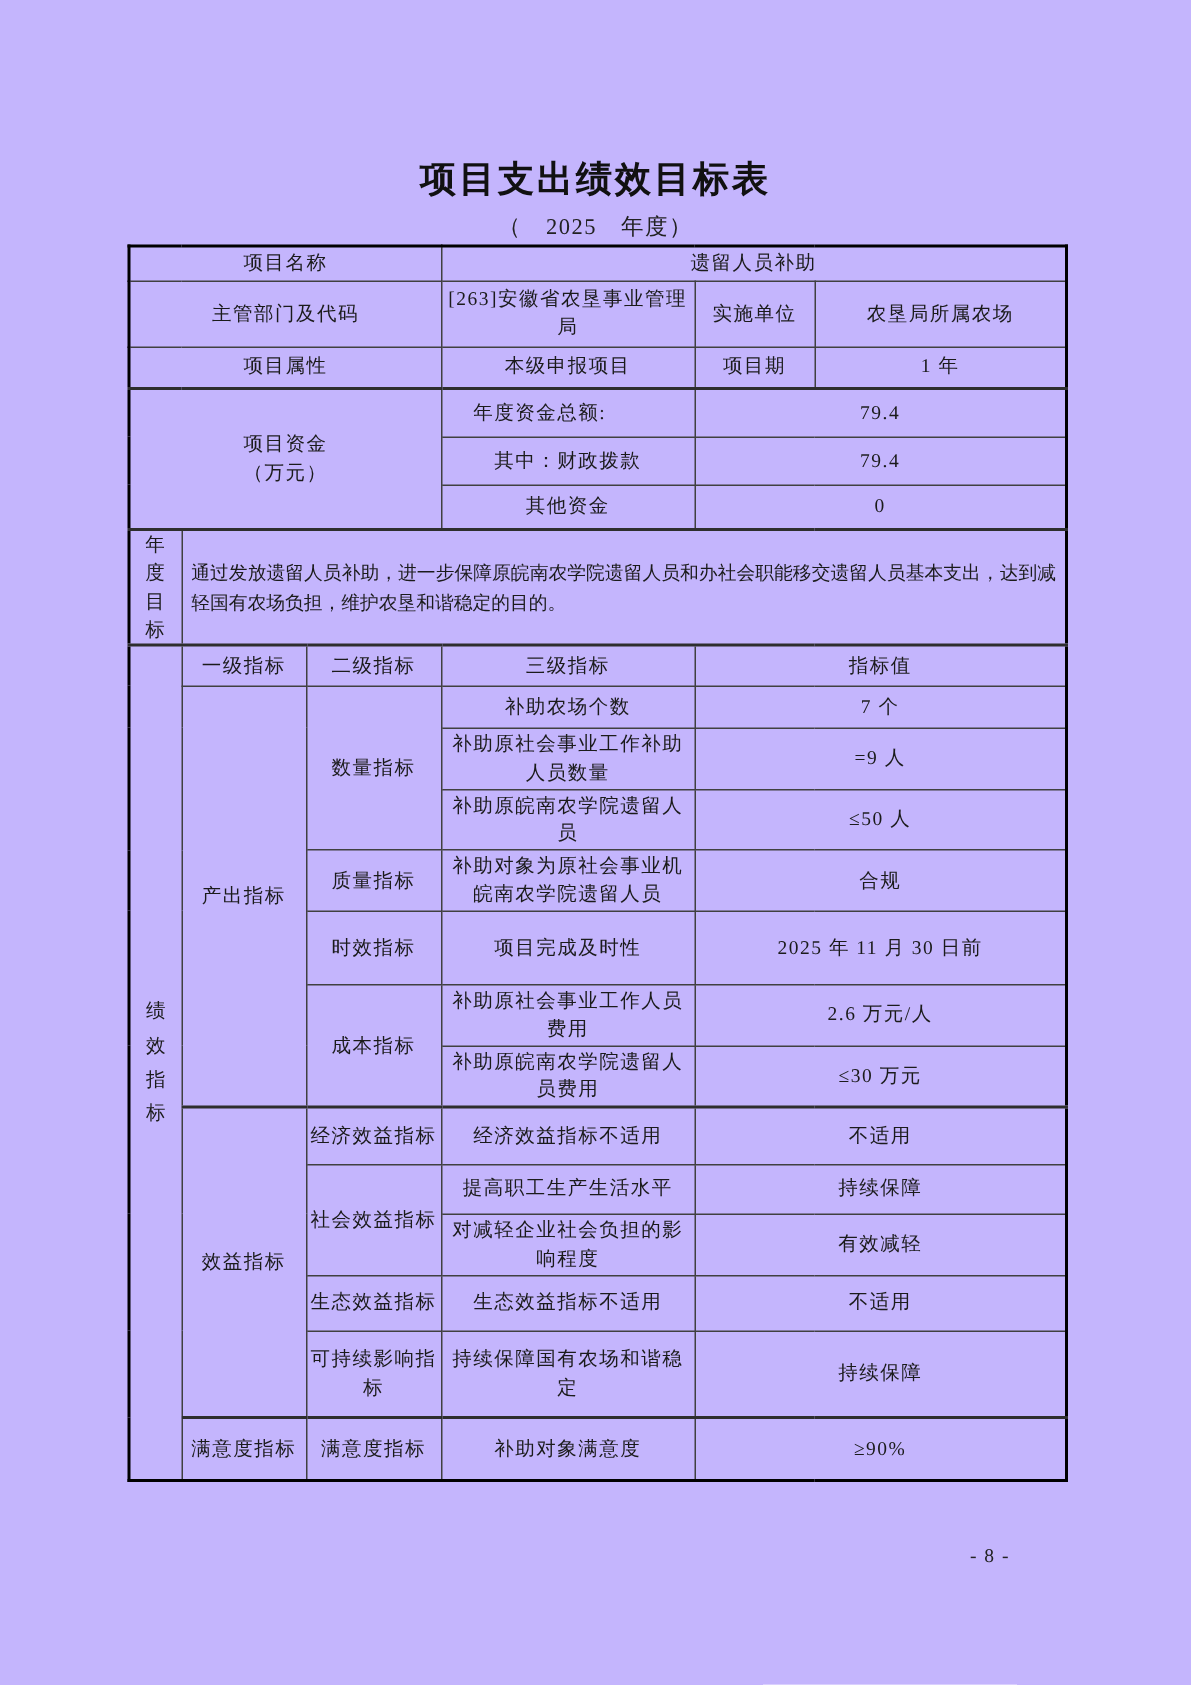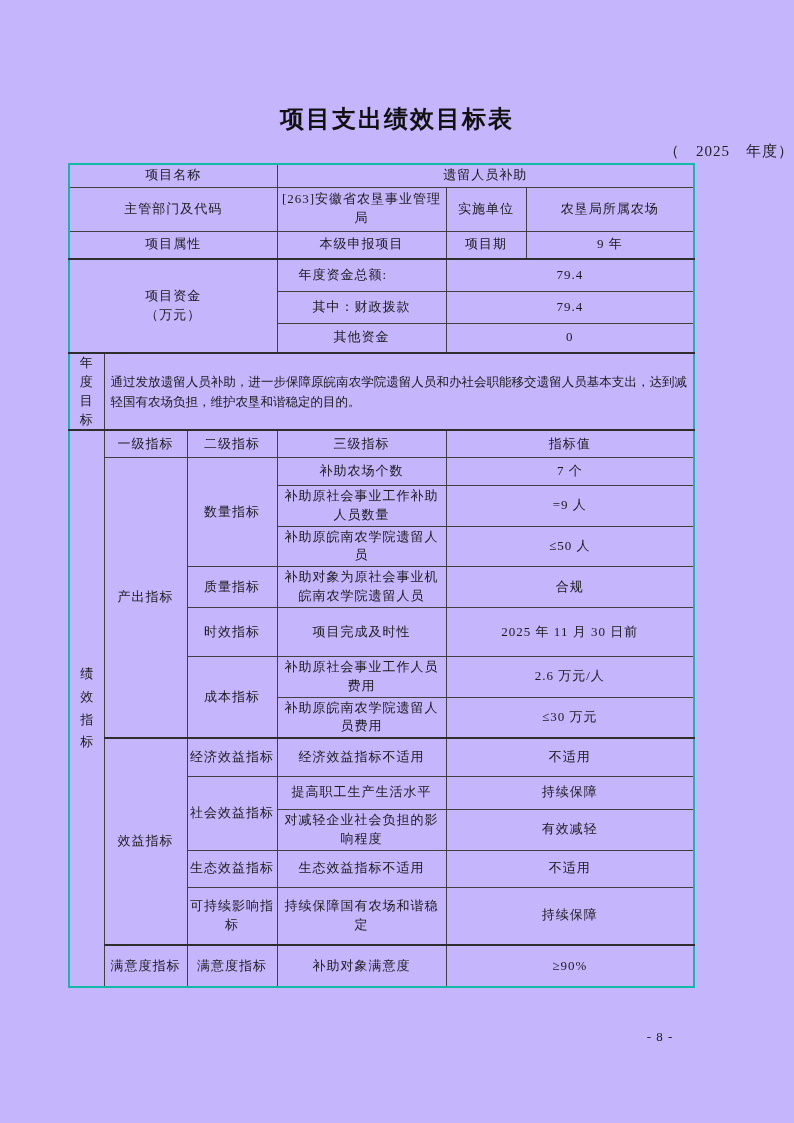--- a/index.html
+++ b/index.html
@@ -7,27 +7,27 @@
     width:794px;height:1123px;background:#ffffff;position:relative;
     font-family:"Liberation Serif","DejaVu Serif",serif;
     color:#1b1b1b;
   }
   .page{position:absolute;inset:0;background:#c4b5fd;}
   .doc-title{
     position:absolute;top:103px;left:0;width:794px;text-align:center;
     font-size:24px;font-weight:bold;letter-spacing:2px;color:#111;
   }
   .doc-subtitle{
-    position:absolute;top:142px;left:0;width:794px;text-align:right;
+    position:absolute;top:142px;left:0;width:794px;text-align:center;
     font-size:15px;letter-spacing:1px;color:#222;
   }
   table.main{
-    position:absolute;left:68px;top:163px;width:625px;
+    position:absolute;left:85px;top:163px;width:625px;
     border-collapse:collapse;table-layout:fixed;
-    border:2px solid #14b8a6;
+    border:2px solid #000000;
   }
   td{
     border:1px solid #404040;
     font-size:13px;letter-spacing:1px;line-height:1.45;
     text-align:center;vertical-align:middle;
     padding:1px 2px;overflow:hidden;word-break:break-word;
   }
   td.bt{border-top-width:2px;border-top-color:#2e2e2e;}
   td.left{text-align:left;padding-left:21px;}
   td.goal-text{
@@ -71,21 +71,21 @@
       <td colspan="3">主管部门及代码</td>
       <td>[263]安徽省农垦事业管理局</td>
       <td>实施单位</td>
       <td>农垦局所属农场</td>
     </tr>
 
     <tr style="height:28px">
       <td colspan="3">项目属性</td>
       <td>本级申报项目</td>
       <td>项目期</td>
-      <td>9 年</td>
+      <td>1 年</td>
     </tr>
 
     <tr style="height:32px">
       <td colspan="3" rowspan="3" class="bt two-line">
         <span>项目资金</span>
         <span>（万元）</span>
       </td>
       <td class="bt left">年度资金总额:</td>
       <td colspan="2" class="bt">79.4</td>
     </tr>

